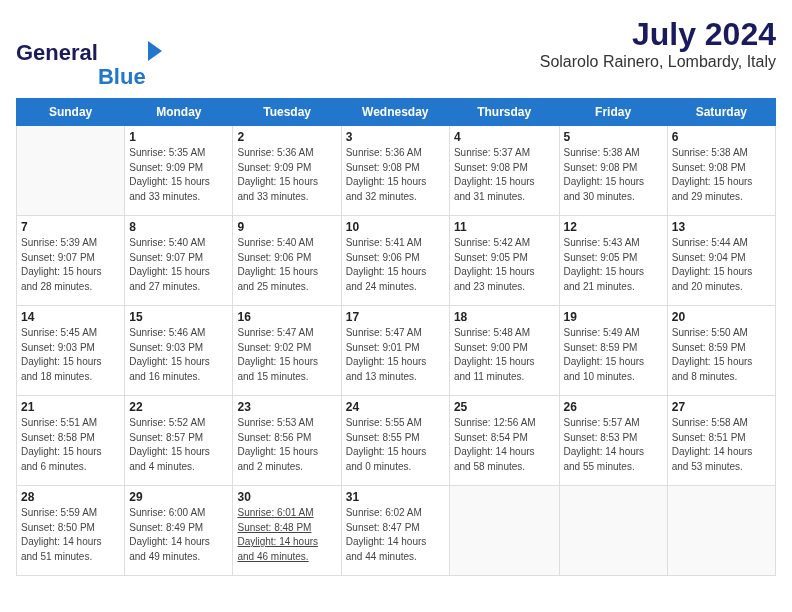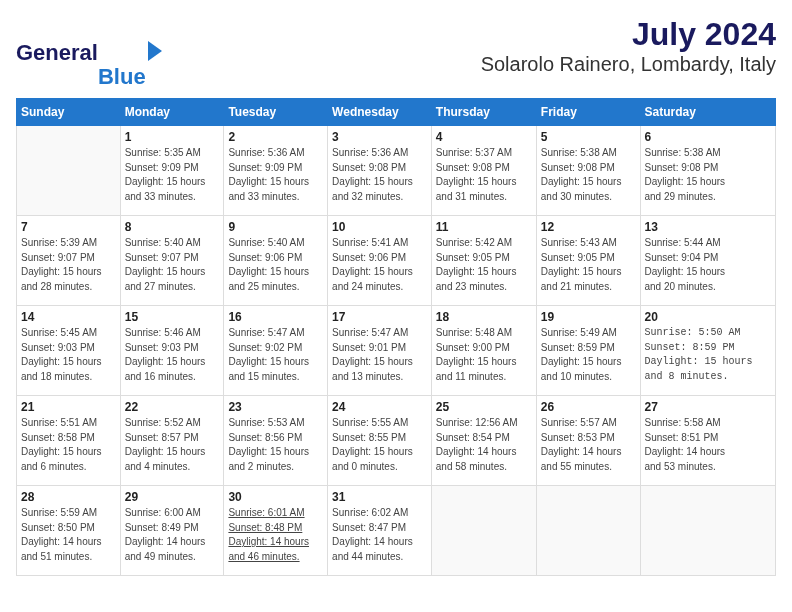--- a/index.html
+++ b/index.html
@@ -40,36 +40,36 @@
     }
     .title-block {
       text-align: right;
     }
     .title-block h1 {
       font-size: 32px;
       color: #1a1a5e;
       font-weight: bold;
     }
     .title-block h2 {
-      font-size: 20px;
+      font-size: 16px;
       color: #333;
       font-weight: normal;
     }
     table {
       width: 100%;
       border-collapse: collapse;
       font-size: 10.5px;
     }
     thead tr {
       background-color: #2277cc;
       color: #fff;
     }
     thead th {
       padding: 6px 4px;
-      text-align: left;
+      text-align: center;
       font-size: 12px;
       font-weight: bold;
       border: 1px solid #2277cc;
     }
     tbody tr {
       border-bottom: 1px solid #ccc;
     }
     tbody td {
       vertical-align: top;
       padding: 4px 4px 6px 4px;
@@ -257,21 +257,21 @@
         </td>
         <td>
           <span class="day-num">19</span>
           <div class="day-info" style="white-space: pre-line;">Sunrise: 5:49 AM
 Sunset: 8:59 PM
 Daylight: 15 hours
 and 10 minutes.</div>
         </td>
         <td>
           <span class="day-num">20</span>
-          <div class="day-info" style="white-space: pre-line; font-family: Liberation Mono, monospace;">Sunrise: 5:50 AM
+          <div class="day-info" style="white-space: pre-line;">Sunrise: 5:50 AM
 Sunset: 8:59 PM
 Daylight: 15 hours
 and 8 minutes.</div>
         </td>
       </tr>
       <tr>
         <td>
           <span class="day-num">21</span>
           <div class="day-info" style="white-space: pre-line;">Sunrise: 5:51 AM
 Sunset: 8:58 PM

